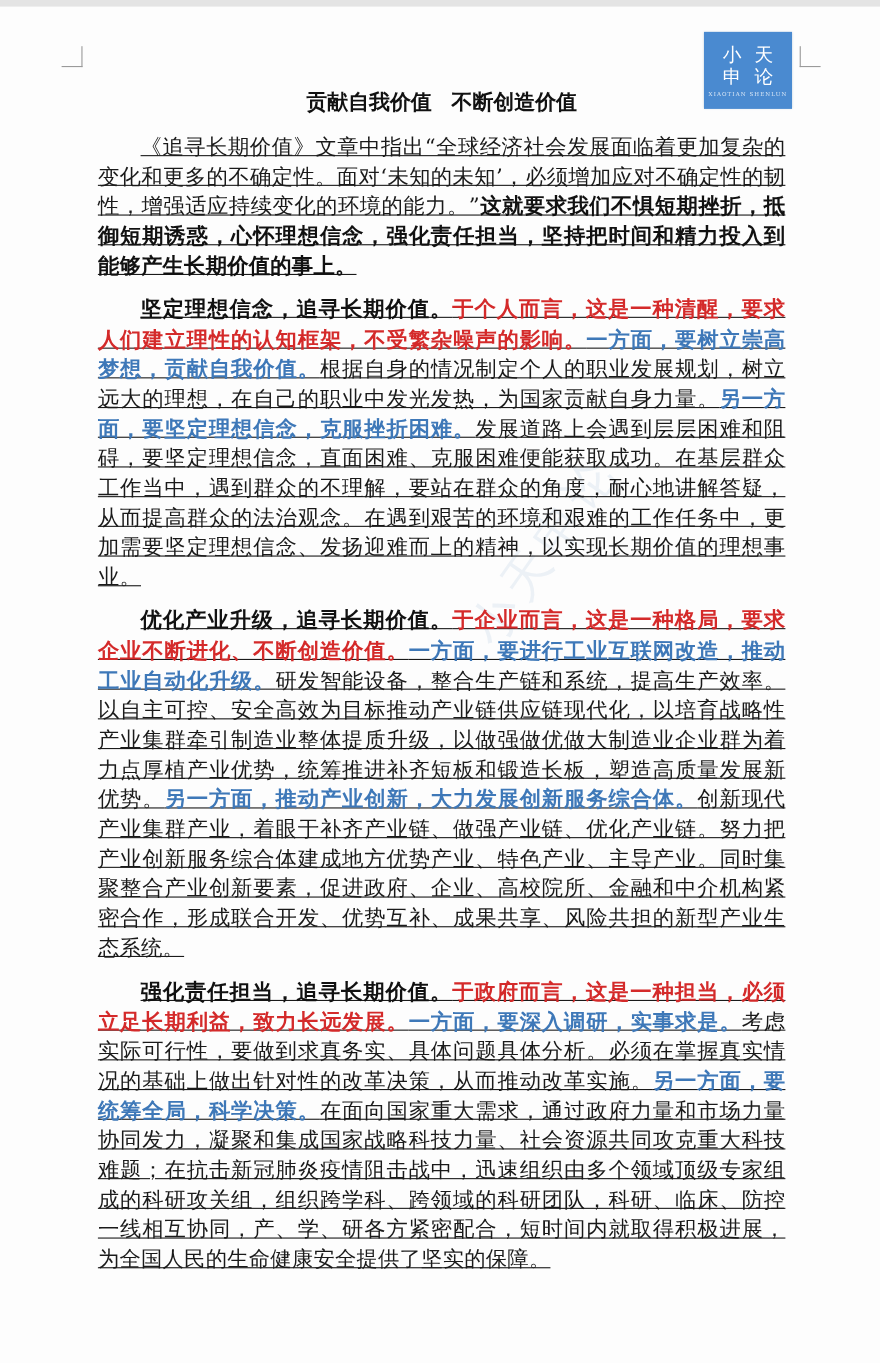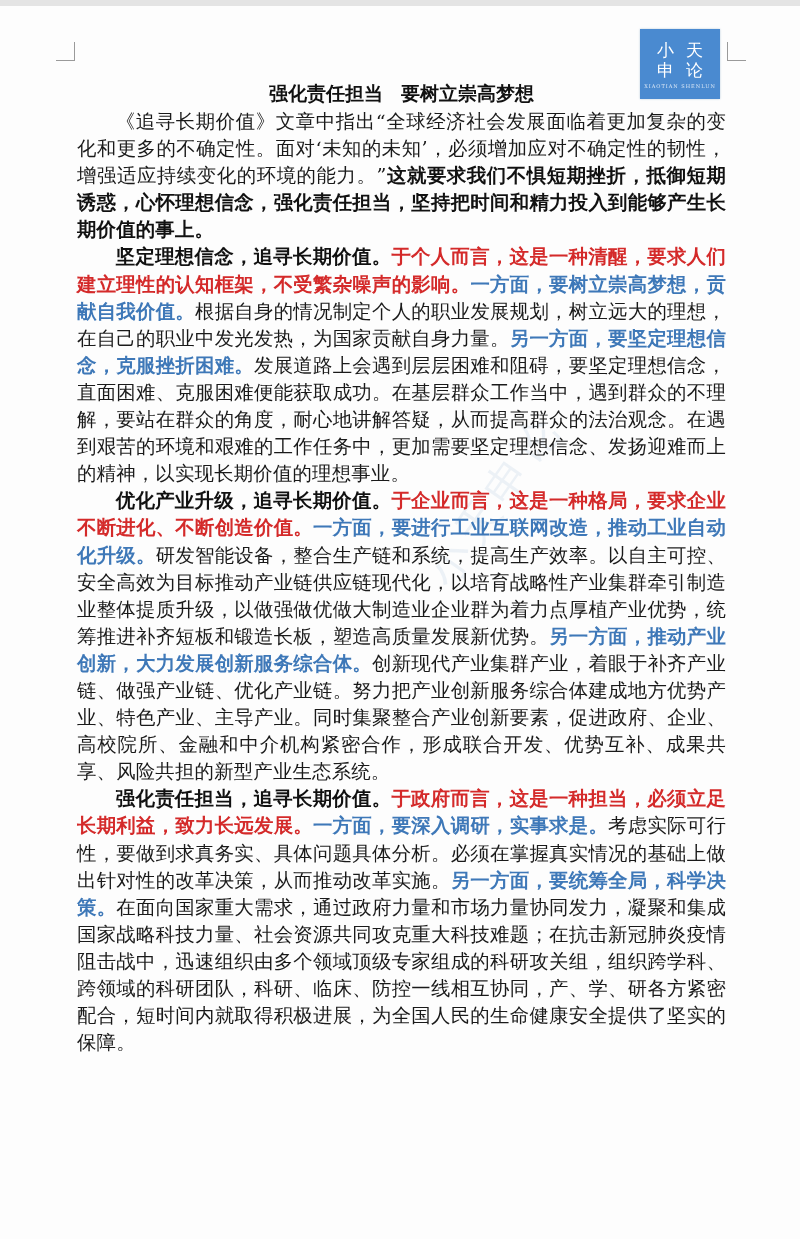--- a/index.html
+++ b/index.html
@@ -20,22 +20,22 @@
   }
   .logo .row { display:flex; gap:12px; font-size:17px; line-height:20px; font-family:"DejaVu Sans", sans-serif; }
   .logo .sub { font-size:5px; line-height:6px; opacity:.8; margin-top:3px; letter-spacing:1px; }
   .doc { position:absolute; left:77px; top:78px; width:649px; }
   .title {
     text-align:center; font-weight:bold; font-size:19px; line-height:30px; color:#111;
     padding-left:0; margin:0 0 0 0; word-spacing:0;
   }
   .title span + span { margin-left:18px; }
   p {
-    margin:0; font-size:19.4px; line-height:27.1px; color:#1a1a1a;
-    text-indent:2em; text-align:justify; letter-spacing:0.2px;
+    margin:12px; font-size:19.4px; line-height:27.1px; color:#1a1a1a;
+    text-indent:2em; text-align:justify; letter-spacing:0.2px;text-decoration:underline;
   }
   .b { font-weight:bold; color:#111; }
   .red { color:#d42a2a; font-weight:bold; }
   .blue { color:#3e78b8; font-weight:bold; }
   .watermark {
     position:absolute; left:395px; top:470px; transform:rotate(-55deg);
     font-size:44px; color:rgba(120,160,200,0.13); font-family:"DejaVu Sans", sans-serif;
     letter-spacing:6px; pointer-events:none; white-space:nowrap;
   }
 </style>
@@ -55,21 +55,21 @@
     <span>申</span>
     <span>论</span>
   </div>
   <div class="sub">XIAOTIAN SHENLUN</div>
 </div>
 
 <div class="watermark">小天申论</div>
 
 <div class="doc">
   <div class="title">
-    <span>强化责任担当</span><span>要树立崇高梦想</span>
+    <span>贡献自我价值</span><span>不断创造价值</span>
   </div>
 
   <p><span>《追寻长期价值》文章中指出“全球经济社会发展面临着更加复杂的变化和更多的不确定性。面对‘未知的未知’，必须增加应对不确定性的韧性，增强适应持续变化的环境的能力。”</span><span class="b">这就要求我们不惧短期挫折，抵御短期诱惑，心怀理想信念，强化责任担当，坚持把时间和精力投入到能够产生长期价值的事上。</span></p>
 
   <p><span class="b">坚定理想信念，追寻长期价值。</span><span class="red">于个人而言，这是一种清醒，要求人们建立理性的认知框架，不受繁杂噪声的影响。</span><span class="blue">一方面，要树立崇高梦想，贡献自我价值。</span><span>根据自身的情况制定个人的职业发展规划，树立远大的理想，在自己的职业中发光发热，为国家贡献自身力量。</span><span class="blue">另一方面，要坚定理想信念，克服挫折困难。</span><span>发展道路上会遇到层层困难和阻碍，要坚定理想信念，直面困难、克服困难便能获取成功。在基层群众工作当中，遇到群众的不理解，要站在群众的角度，耐心地讲解答疑，从而提高群众的法治观念。在遇到艰苦的环境和艰难的工作任务中，更加需要坚定理想信念、发扬迎难而上的精神，以实现长期价值的理想事业。</span></p>
 
   <p><span class="b">优化产业升级，追寻长期价值。</span><span class="red">于企业而言，这是一种格局，要求企业不断进化、不断创造价值。</span><span class="blue">一方面，要进行工业互联网改造，推动工业自动化升级。</span><span>研发智能设备，整合生产链和系统，提高生产效率。以自主可控、安全高效为目标推动产业链供应链现代化，以培育战略性产业集群牵引制造业整体提质升级，以做强做优做大制造业企业群为着力点厚植产业优势，统筹推进补齐短板和锻造长板，塑造高质量发展新优势。</span><span class="blue">另一方面，推动产业创新，大力发展创新服务综合体。</span><span>创新现代产业集群产业，着眼于补齐产业链、做强产业链、优化产业链。努力把产业创新服务综合体建成地方优势产业、特色产业、主导产业。同时集聚整合产业创新要素，促进政府、企业、高校院所、金融和中介机构紧密合作，形成联合开发、优势互补、成果共享、风险共担的新型产业生态系统。</span></p>
 
   <p><span class="b">强化责任担当，追寻长期价值。</span><span class="red">于政府而言，这是一种担当，必须立足长期利益，致力长远发展。</span><span class="blue">一方面，要深入调研，实事求是。</span><span>考虑实际可行性，要做到求真务实、具体问题具体分析。必须在掌握真实情况的基础上做出针对性的改革决策，从而推动改革实施。</span><span class="blue">另一方面，要统筹全局，科学决策。</span><span>在面向国家重大需求，通过政府力量和市场力量协同发力，凝聚和集成国家战略科技力量、社会资源共同攻克重大科技难题；在抗击新冠肺炎疫情阻击战中，迅速组织由多个领域顶级专家组成的科研攻关组，组织跨学科、跨领域的科研团队，科研、临床、防控一线相互协同，产、学、研各方紧密配合，短时间内就取得积极进展，为全国人民的生命健康安全提供了坚实的保障。</span></p>
 

